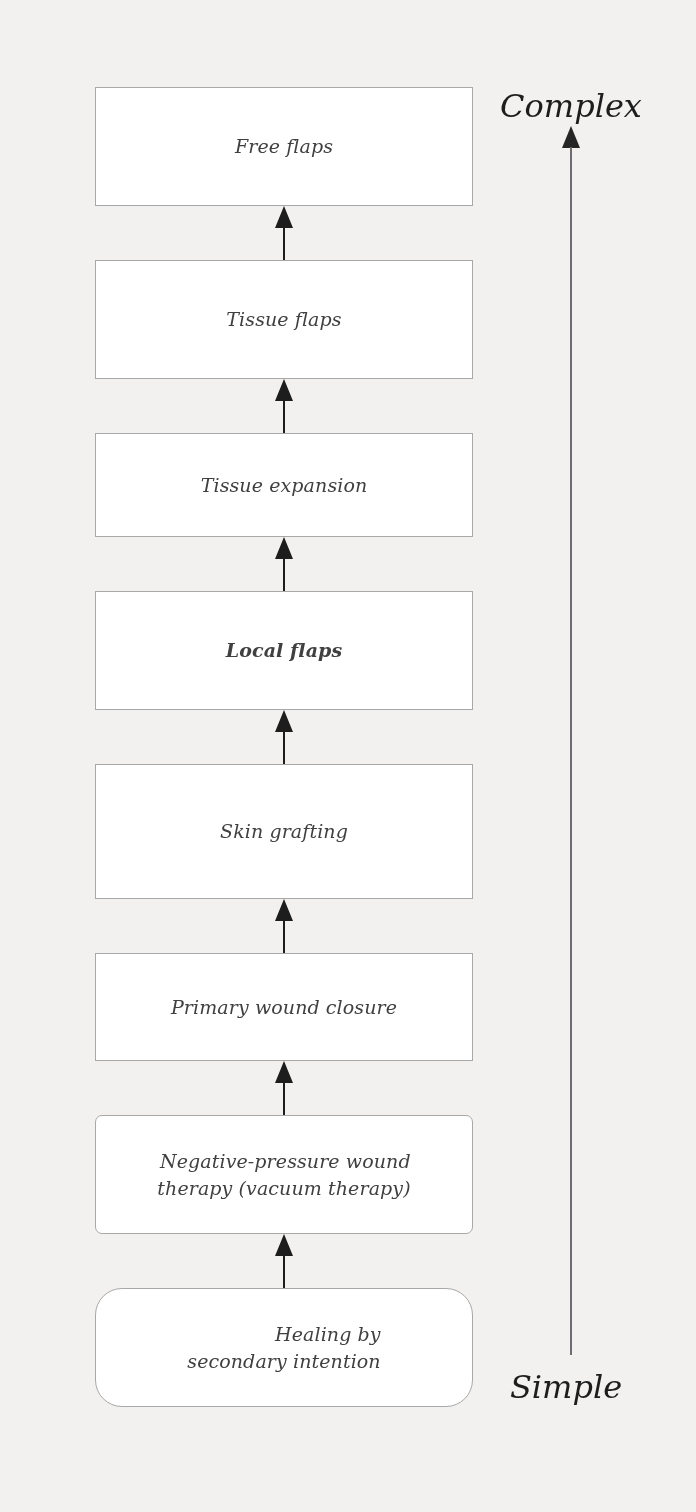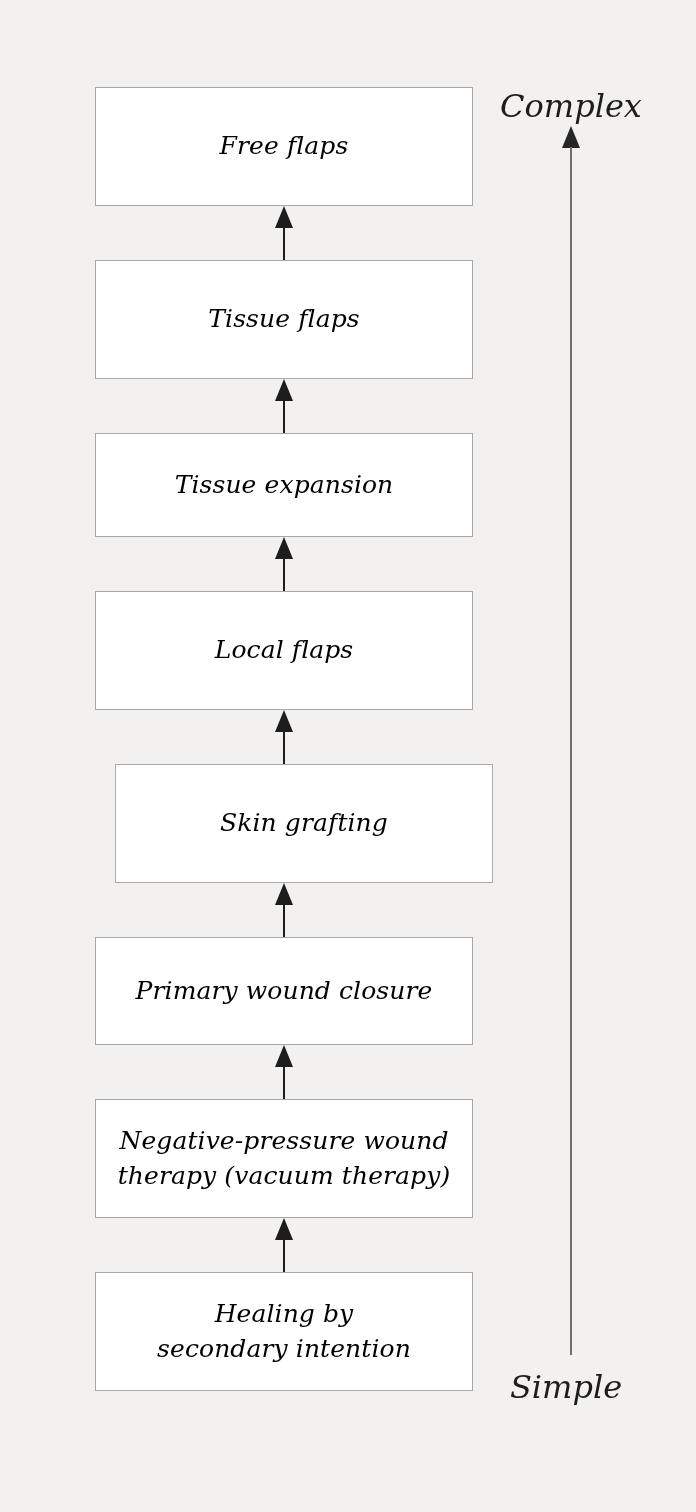--- a/index.html
+++ b/index.html
@@ -37,26 +37,27 @@
     background: #ffffff;
     border: 1px solid #a8a8a8;
     display: flex;
     align-items: center;
     justify-content: center;
     text-align: center;
   }
 
   .rung-label {
     font-style: italic;
-    font-size: 25px;
+    font-size: 19px;
     line-height: 1.38;
-    color: #000000;
+    color: #404040;
     letter-spacing: 0.1px;
     padding: 0 10px;
     white-space: pre-line;
+    text-align: right;
   }
 
   
   .connector {
     position: relative;
     width: 378px;
     height: 54px;
   }
   .connector .shaft {
     position: absolute;
@@ -146,54 +147,54 @@
     </div>
 
     <div class="rung" style="height:104px;">
       <span class="rung-label">Tissue expansion</span>
     </div>
     <div class="connector">
       <div class="shaft"></div>
       <div class="head"></div>
     </div>
 
-    <div class="rung" style="height:119px;">
+    <div class="rung" style="height:119px;font-weight:bold;">
       <span class="rung-label">Local flaps</span>
     </div>
     <div class="connector">
       <div class="shaft"></div>
       <div class="head"></div>
     </div>
 
-    <div class="rung" style="height:119px;margin-left:20px;">
+    <div class="rung" style="height:135px;">
       <span class="rung-label">Skin grafting</span>
     </div>
     <div class="connector">
       <div class="shaft"></div>
       <div class="head"></div>
     </div>
 
     <div class="rung" style="height:108px;">
       <span class="rung-label">Primary wound closure</span>
     </div>
     <div class="connector">
       <div class="shaft"></div>
       <div class="head"></div>
     </div>
 
-    <div class="rung" style="height:119px;">
+    <div class="rung" style="height:119px;border-radius:7px;">
       <span class="rung-label">Negative-pressure wound
 therapy (vacuum therapy)</span>
     </div>
     <div class="connector">
       <div class="shaft"></div>
       <div class="head"></div>
     </div>
 
-    <div class="rung" style="height:119px;">
+    <div class="rung" style="height:119px;border-radius:27px;">
       <span class="rung-label">Healing by
 secondary intention</span>
     </div>
 
   </div>
 
   <div class="axis">
     <span class="axis-cap axis-cap-top">Complex</span>
     <div class="axis-head"></div>
     <div class="axis-shaft"></div>

